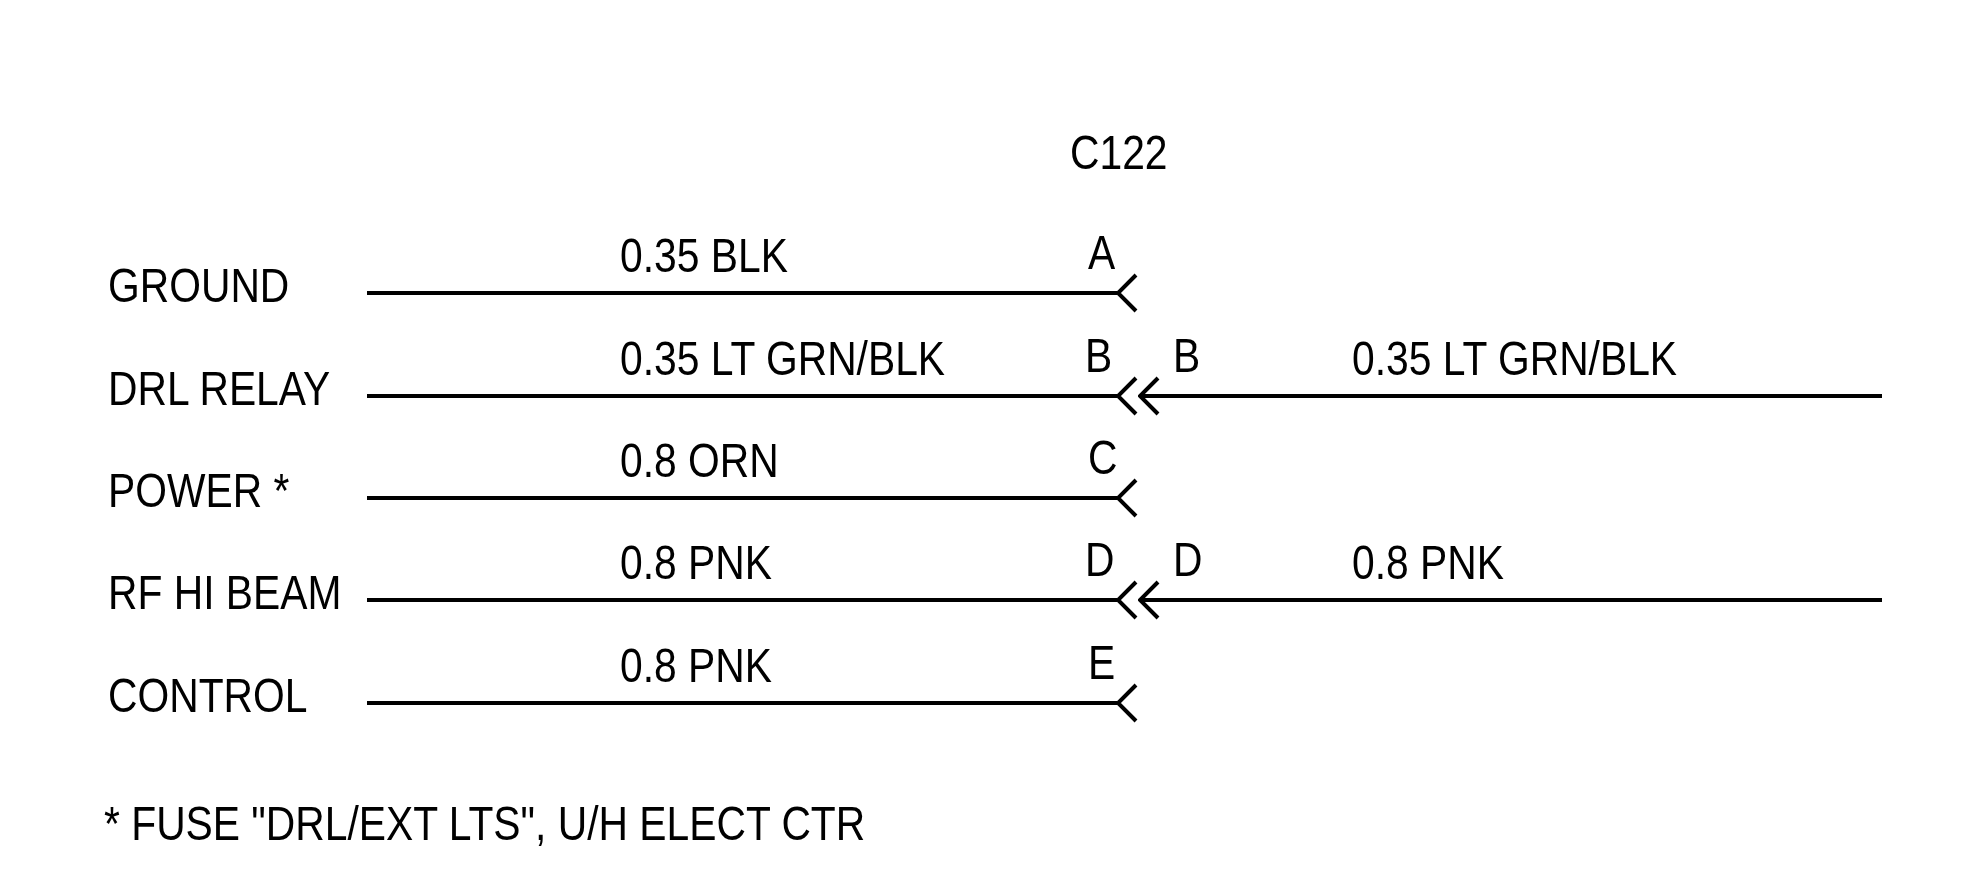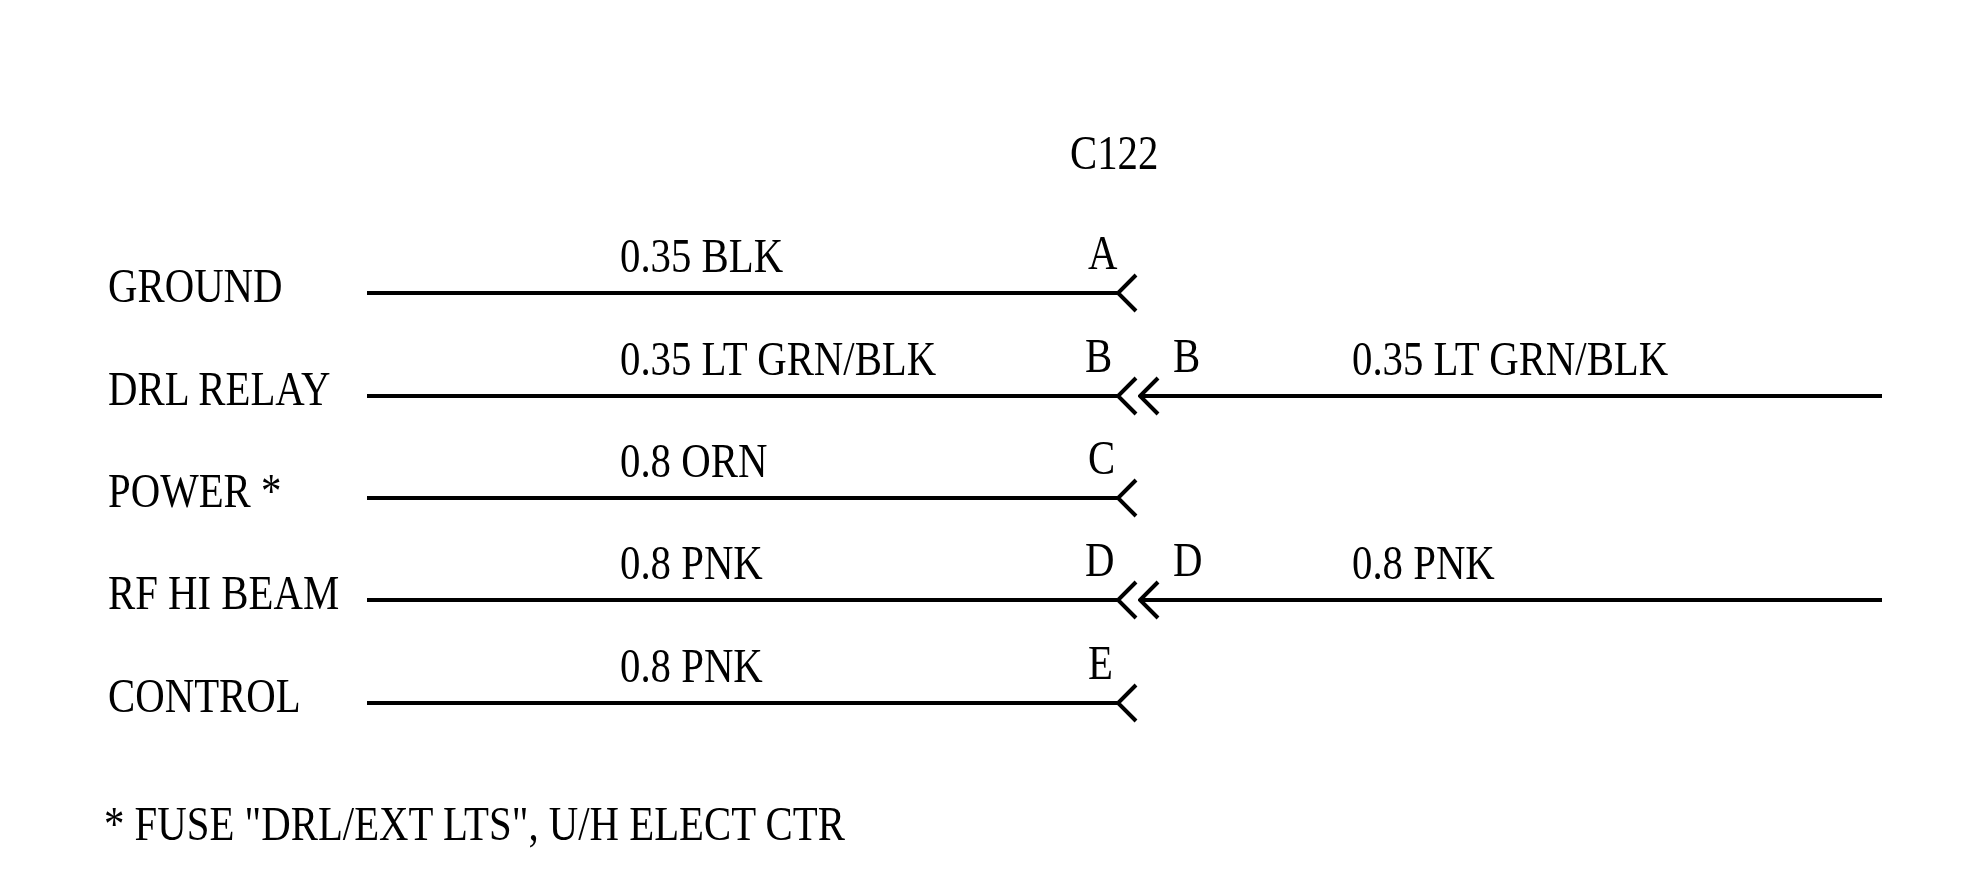--- a/index.html
+++ b/index.html
@@ -6,21 +6,21 @@
     margin: 0;
     padding: 0;
     background: #ffffff;
   }
   .stage {
     position: relative;
     width: 1968px;
     height: 896px;
     background: #ffffff;
     overflow: hidden;
-    font-family: Liberation Serif, serif;
+    font-family: Liberation Sans, sans-serif;
   }
   .t {
     position: absolute;
     font-size: 48px;
     line-height: 48px;
     color: #000000;
     white-space: nowrap;
     transform: scaleX(0.85);
     transform-origin: 0 0;
     letter-spacing: 0;

